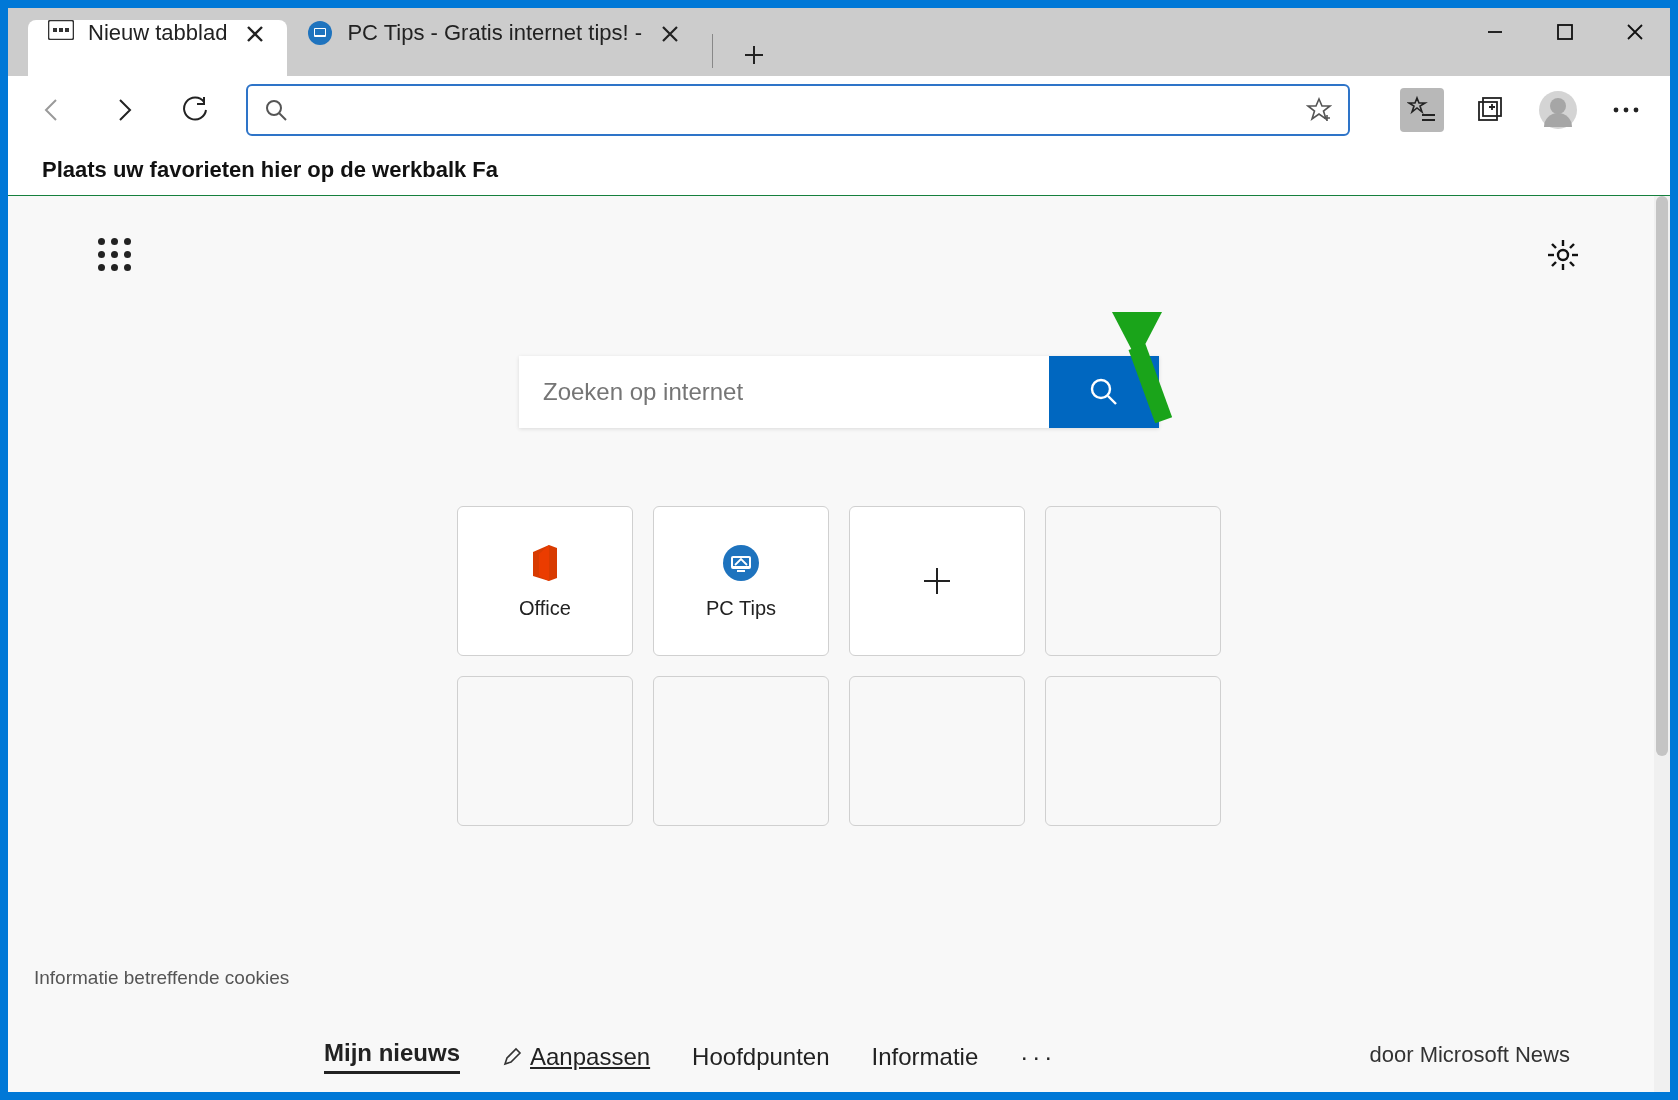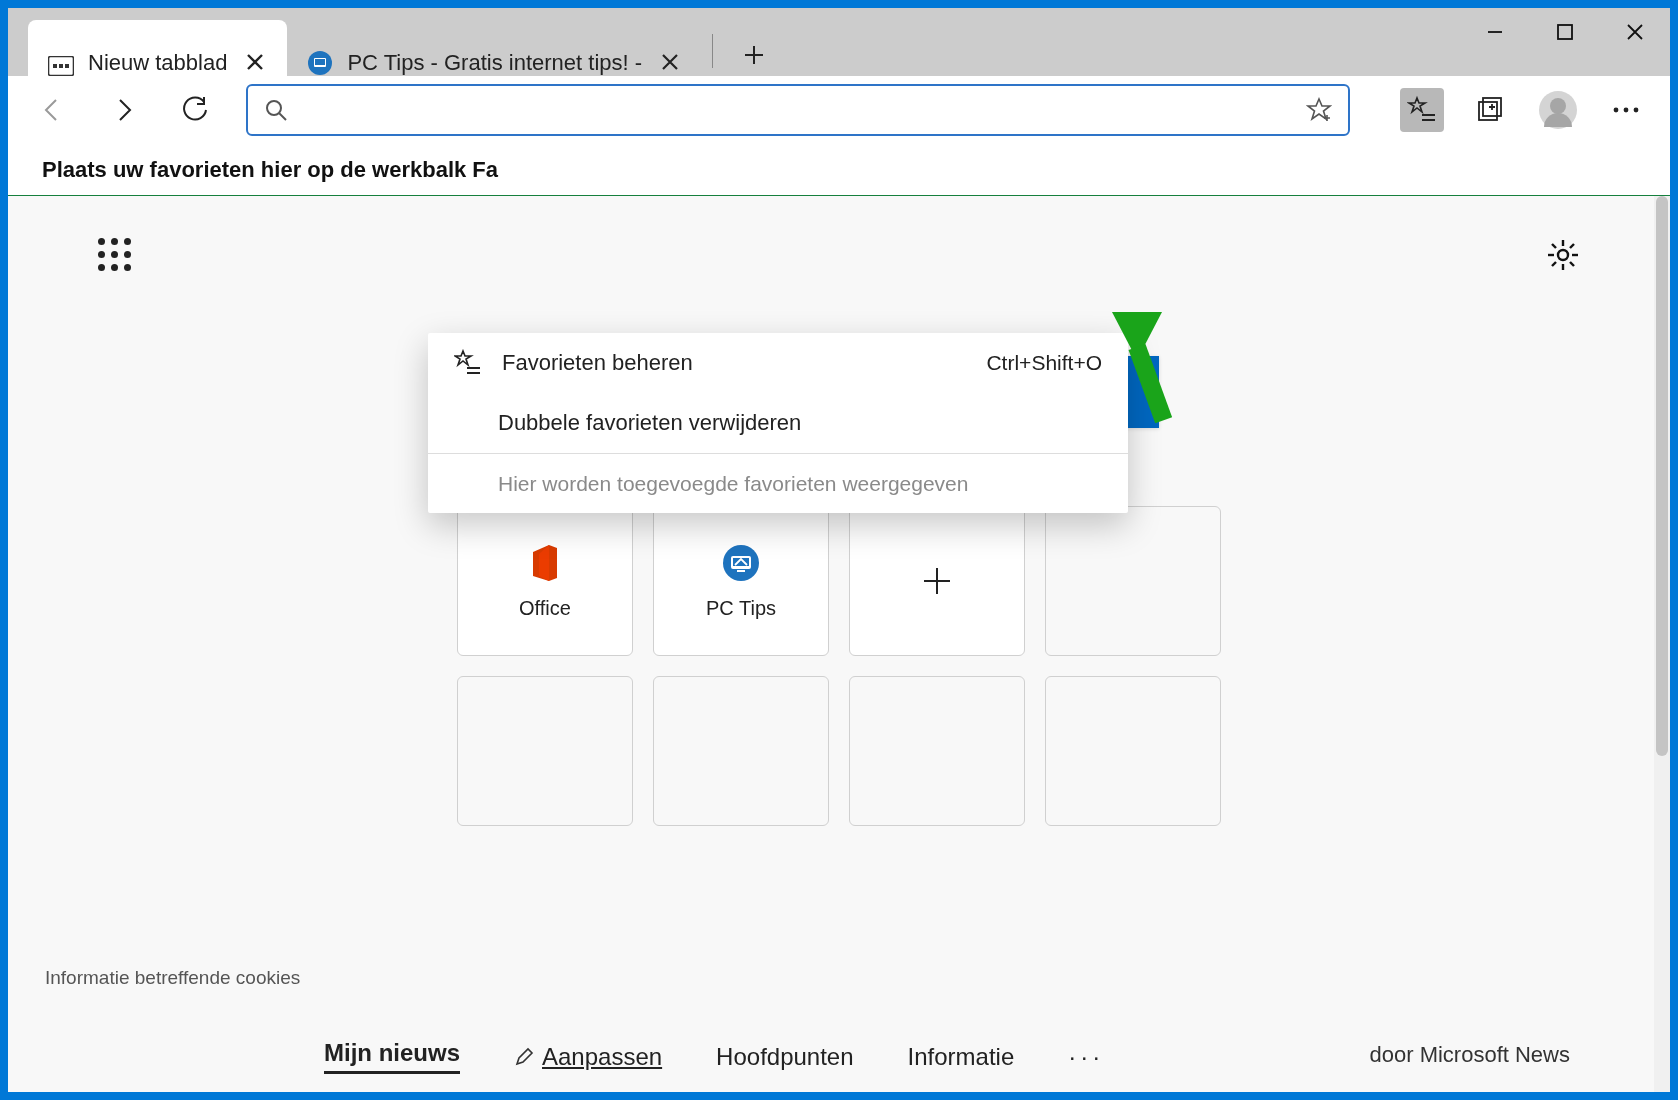--- a/index.html
+++ b/index.html
@@ -3,21 +3,21 @@
 <meta charset="utf-8">
 <style>
   * { box-sizing: border-box; margin: 0; padding: 0; font-family: "Segoe UI", Arial, sans-serif; }
   html, body { width: 1678px; height: 1100px; overflow: hidden; }
   body { background: #0078d7; padding: 8px; }
   .window { background: #cccccc; width: 100%; height: 100%; position: relative; display: flex; flex-direction: column; }
   
   .titlebar { height: 68px; display: flex; align-items: flex-start; background: #cccccc; position: relative; }
   .tabs { display: flex; align-items: flex-end; height: 68px; padding-left: 20px; gap: 0; }
   .tab {
-    display: flex; align-items: flex-end; gap: 14px;
+    display: flex; align-items: flex-start; gap: 14px;
     height: 56px; padding: 0 18px 0 20px;
     font-size: 22px; color: #222;
     position: relative; margin-top: 12px;
   }
   .tab.active { background: #fff; border-radius: 8px 8px 0 0; }
   .tab .tab-close { width: 28px; height: 28px; display: flex; align-items: center; justify-content: center; font-size: 26px; color: #333; }
   .tab-sep { width: 1px; height: 34px; background: #888; margin: 0 10px; align-self: center; margin-top: 18px; }
   .newtab-btn { width: 42px; height: 42px; display:flex; align-items:center; justify-content:center; margin-top: 18px; margin-left: 10px; }
   .winctrls { position: absolute; right: 0; top: 0; display: flex; }
   .winctrls .wc { width: 70px; height: 48px; display: flex; align-items: center; justify-content: center; }
@@ -35,22 +35,22 @@
   .top-icons { position:absolute; top:42px; left:0; right:0; display:flex; justify-content:space-between; padding: 0 90px; }
   .dots-grid { display:grid; grid-template-columns: repeat(3,7px); grid-template-rows: repeat(3,7px); gap:6px;}
   .dots-grid span { width:7px; height:7px; background:#222; border-radius:50%; }
   .searchbox-row { position:absolute; top:160px; left:50%; transform:translateX(-50%); display:flex; width:640px; height:72px; box-shadow: 0 1px 4px rgba(0,0,0,.12); }
   .searchbox-row input { flex:1; border:none; outline:none; font-size:24px; padding: 0 24px; color:#555; }
   .searchbox-row .sbtn { width:110px; background:#0067c0; display:flex; align-items:center; justify-content:center; }
   .tiles { position:absolute; top:310px; left:50%; transform:translateX(-50%); display:grid; grid-template-columns: repeat(4, 176px); grid-auto-rows: 150px; gap: 20px; }
   .tile { border:1px solid #d0d0d0; border-radius:6px; background:#fff; display:flex; flex-direction:column; align-items:center; justify-content:center; gap:14px; font-size:20px; color:#222;}
   .tile.blank { background:#f8f8f8; }
   .tile .tile-icon { width:40px; height:40px; display:flex; align-items:center; justify-content:center;}
-  .cookies-info { position:absolute; left:26px; bottom:103px; font-size:19px; color:#555;margin-left:11px;}
-  .news-nav { position:absolute; bottom:18px; left:50%; transform:translateX(-50%); width: 1030px; display:flex; align-items:center; gap:54px; font-size:24px; color:#222;}
+  .cookies-info { position:absolute; left:26px; bottom:103px; font-size:19px; color:#555;}
+  .news-nav { position:absolute; bottom:18px; left:50%; transform:translateX(-50%); width: 1030px; display:flex; align-items:center; gap:42px; font-size:24px; color:#222;}
   .news-nav .underline { border-bottom: 3px solid #222; padding-bottom:4px; font-weight:600;}
   .news-credit { position:absolute; right:100px; bottom:24px; font-size:22px; color:#333;margin-top:20px;}
   
   .fav-menu { position:absolute; left:420px; top:137px; width:700px; background:#fff; box-shadow: 0 12px 34px rgba(0,0,0,.22); z-index:50; border-radius:2px;}
   .fav-menu .row { display:flex; align-items:center; height:60px; padding: 0 26px; font-size:22px; color:#222; gap: 20px;}
   .fav-menu .row .kbd { margin-left:auto; color:#222; font-size:21px;}
   .fav-menu .empty { height:60px; border-top:1px solid #ddd; padding: 0 26px; display:flex; align-items:center; font-size:21px; color:#8a8a8a; padding-left:70px;}
   .green-arrow { position:absolute; left:1092px; top:116px; z-index:60;}
   .avatar { width:38px; height:38px; border-radius:50%; background:#d4d4d4; display:flex; align-items:center; justify-content:center;}
   .avatar::before { content:""; width:16px; height:16px; background:#a6a6a6; border-radius:50%; position:relative; top:-4px;}
@@ -277,36 +277,20 @@
             <path d="M3 17 L5 11 L14 2 L18 6 L9 15 Z" fill="none" stroke="#333" stroke-width="1.6"></path>
           </svg>
         <span>Aanpassen</span>
       </span>
       <span>Hoofdpunten</span>
       <span>Informatie</span>
       <span style="letter-spacing:4px;">···</span>
     </div>
     <div class="news-credit">door Microsoft News</div>
 
-    <div class="fav-menu">
-      <div class="row">
-        <span>
-          <svg width="28" height="28" viewBox="0 0 28 28">
-              <path d="M9 2 L11 7 L17 7 L12 10 L14 16 L9 12 L4 16 L6 10 L1 7 L7 7 Z" fill="none" stroke="#222" stroke-width="1.6"></path>
-              <path d="M13 19 H26 M13 24 H26" stroke="#222" stroke-width="1.8"></path>
-            </svg>
-        </span>
-        <span>Favorieten beheren</span>
-        <span class="kbd">Ctrl+Shift+O</span>
-      </div>
-      <div class="row" style="padding-left:70px;">
-        <span>Dubbele favorieten verwijderen</span>
-      </div>
-      <div class="empty">Hier worden toegevoegde favorieten weergegeven</div>
-    </div>
 
     <div class="green-arrow">
       <svg width="100" height="120" viewBox="0 0 100 120">
           <polygon points="12,0 62,0 37,48" fill="#1aa41a"></polygon>
           <rect x="28" y="35" width="18" height="78" fill="#1aa41a" transform="rotate(-20 37 35)"></rect>
         </svg>
     </div>
   </div>
 
 </div>

